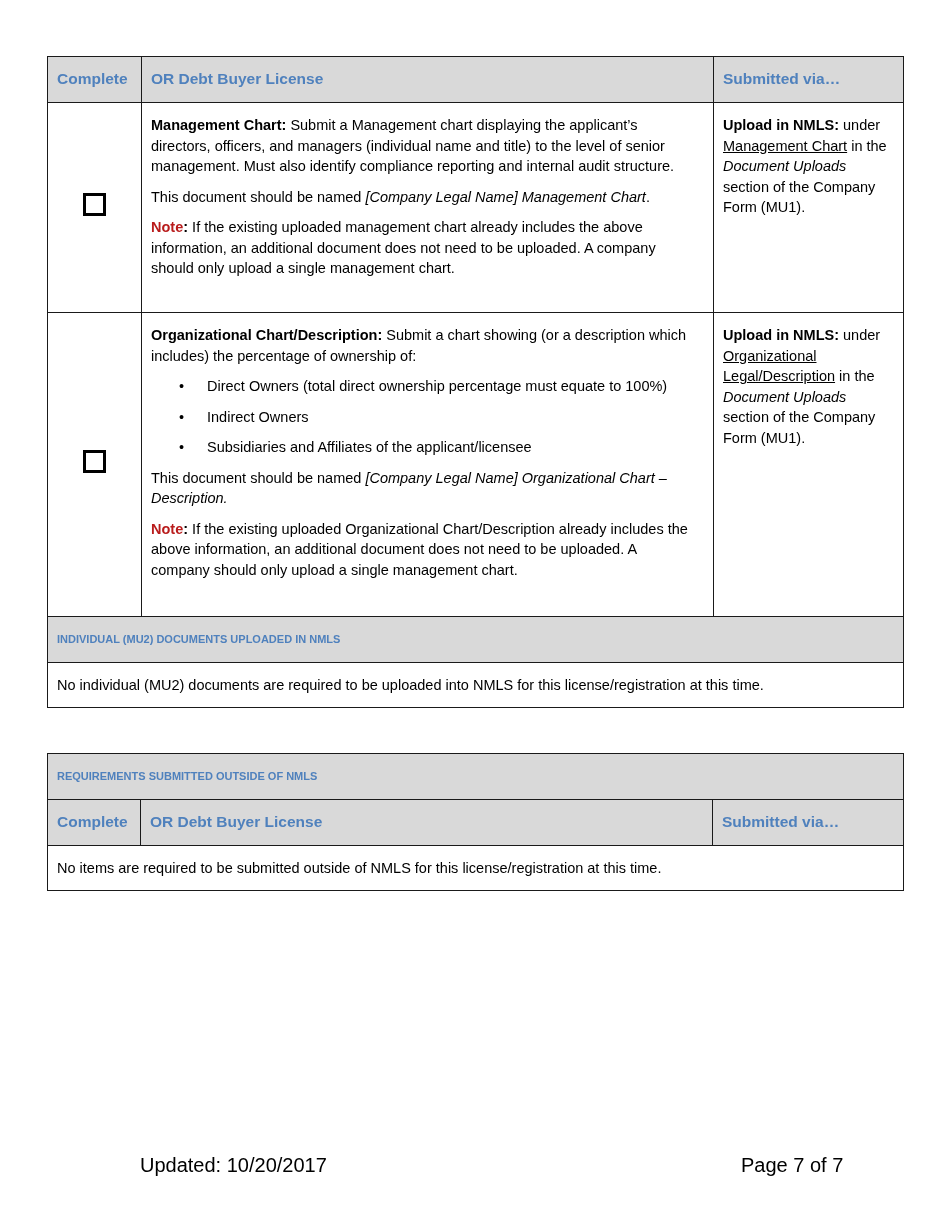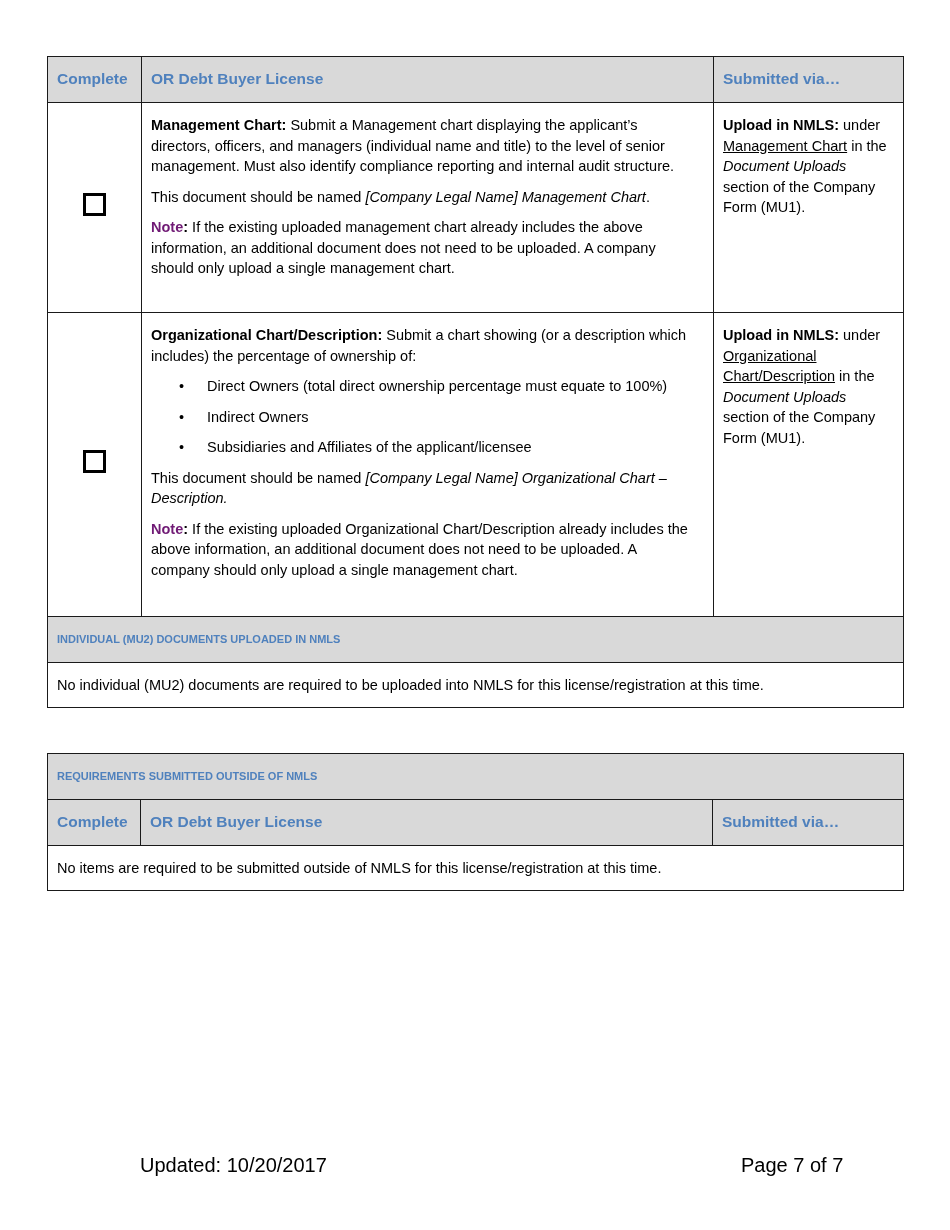--- a/index.html
+++ b/index.html
@@ -33,21 +33,21 @@
   .checkbox {
     display: inline-block; width: 17px; height: 17px; border: 3px solid #000;
     background: #fff; cursor: pointer;
   }
   .desc { padding: 12px 9px 8px 9px !important; }
   .desc p { margin: 0 8px 10px 0; }
   .desc ul { margin: 0 0 10px 0; padding-left: 0; list-style: none; }
   .desc li { position: relative; padding-left: 56px; margin-bottom: 10px; }
   .desc li .bullet { position: absolute; left: 28px; top: 0; }
   .via { padding: 12px 9px 8px 9px !important; }
-  .note-label { color: #701a75; font-weight: bold; }
+  .note-label { color: #b91c1c; font-weight: bold; }
   b { font-weight: bold; }
   i { font-style: italic; }
   u { text-decoration: underline; margin-top: 24px; }
   .footer { position: absolute; top: 1155px; font-size: 20px; }
   #footer-updated { left: 140px; }
   #footer-page { left: 741px; }
 </style>
 </head>
 <body>
 
@@ -86,21 +86,21 @@
       <p><b>Organizational Chart/Description:</b><span>  Submit a chart showing (or a description which includes) the percentage of ownership of:</span></p>
       <ul>
         <li><span class="bullet">•</span><span>Direct Owners (total direct ownership percentage must equate to 100%)</span></li>
         <li><span class="bullet">•</span><span>Indirect Owners</span></li>
         <li><span class="bullet">•</span><span>Subsidiaries and Affiliates of the applicant/licensee</span></li>
       </ul>
       <p><span>This document should be named </span><i>[Company Legal Name] Organizational Chart – Description.</i><span></span></p>
       <p style="margin-bottom:0"><span class="note-label">Note</span><b>:</b><span> If the existing uploaded Organizational Chart/Description already includes the above information, an additional document does not need to be uploaded. A company should only upload a single management chart.</span></p>
     </td>
     <td class="via">
-      <b>Upload in NMLS:</b><span> under </span><u>Organizational Chart/Description</u><span> in the </span><i>Document Uploads</i><span> section of the Company Form (MU1).</span>
+      <b>Upload in NMLS:</b><span> under </span><u>Organizational Legal/Description</u><span> in the </span><i>Document Uploads</i><span> section of the Company Form (MU1).</span>
     </td>
   </tr>
 
   <tr>
     <td colspan="3" class="section-hdr">INDIVIDUAL (MU2) DOCUMENTS UPLOADED IN NMLS</td>
   </tr>
   <tr class="plain-row">
     <td colspan="3">No individual (MU2) documents are required to be uploaded into NMLS for this license/registration at this time.</td>
   </tr>
 </tbody>

